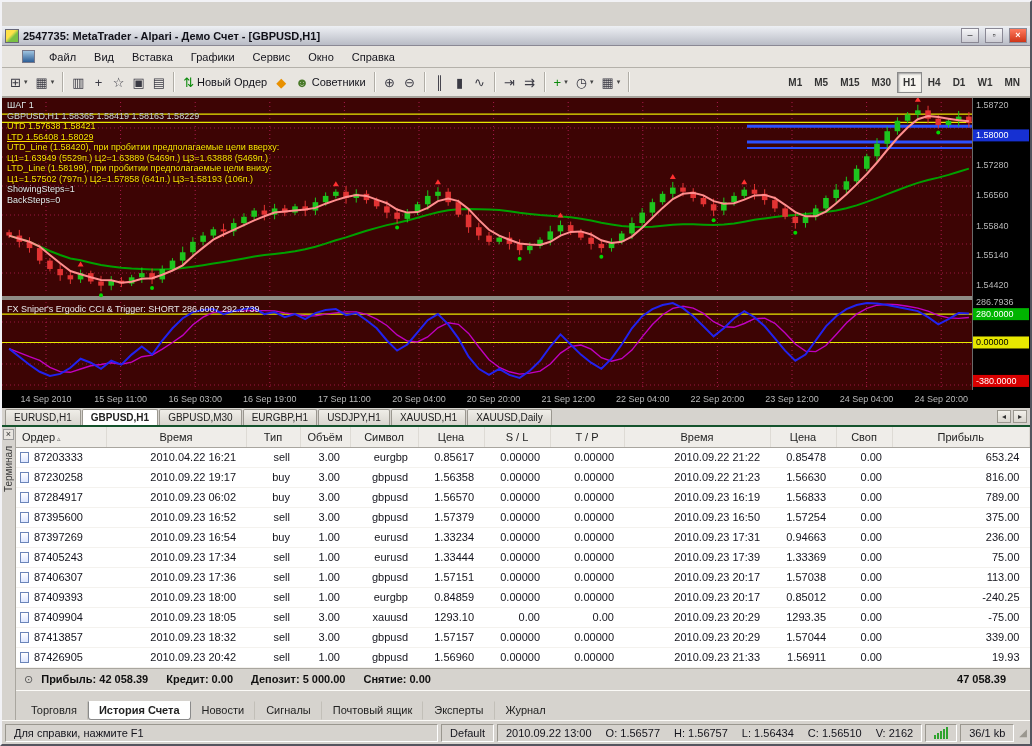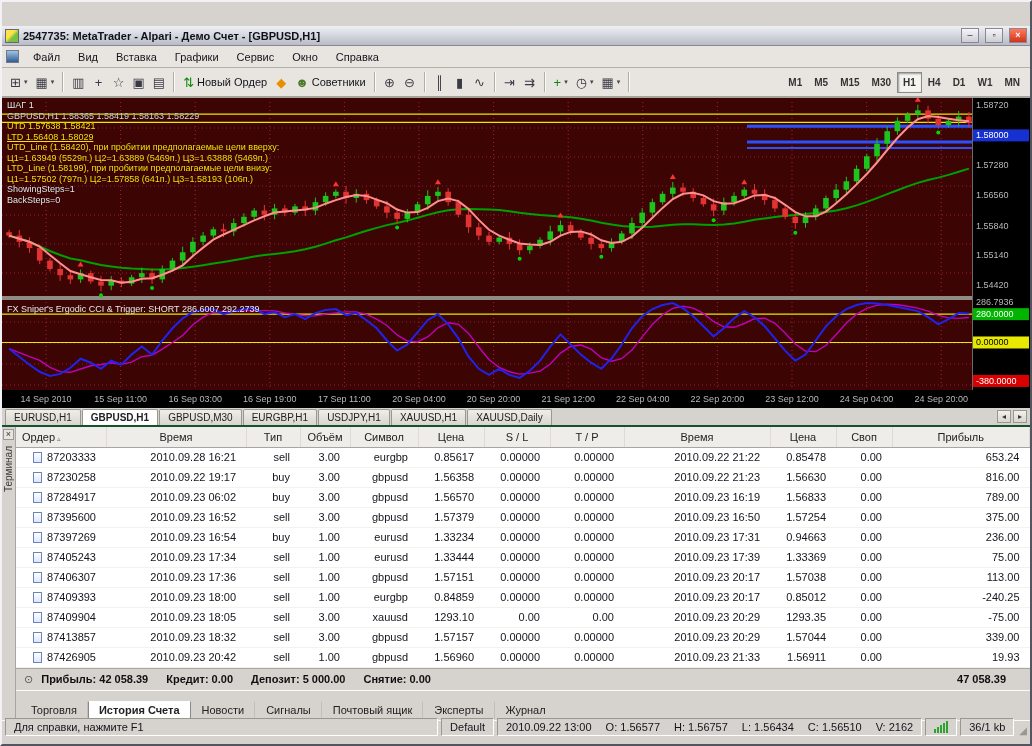--- a/index.html
+++ b/index.html
@@ -10,21 +10,21 @@
   
   .titlebar { height:20px; flex:0 0 20px; display:flex; align-items:center; gap:4px; padding:0 3px;
               background:linear-gradient(180deg,#eef0f4,#b9bcc6); border-bottom:1px solid #8a8894;margin-top:24px; }
   .appicon { width:14px; height:14px; border:1px solid #667; background:linear-gradient(135deg,#ffe24a 40%,#7ac143 60%); }
   .tb-title { flex:1; font-size:11px; font-weight:bold; color:#101018; white-space:nowrap; overflow:hidden; }
   .wb { width:18px; height:15px; font-size:9px; line-height:13px; text-align:center; margin-left:2px;
         background:linear-gradient(#f6f6f8,#cdcdd4); border:1px solid #8a8894; color:#222; cursor:default; }
   .wb.close { background:linear-gradient(#ff7a5e,#cf3518); color:#fff; font-weight:bold; }
 
   
-  .menubar { height:22px; flex:0 0 22px; display:flex; align-items:center; padding:0 4px; gap:2px;
+  .menubar { height:22px; flex:0 0 22px; display:flex; align-items:center; padding:0 20px; gap:2px;
              background:#e8e5e0; border-bottom:1px solid #b4b1aa; }
   .mdiicon { width:13px; height:13px; border:1px solid #778; background:linear-gradient(180deg,#9fc4e0,#2d5e96); margin-right:3px; }
   .mi { font-size:11px; padding:3px 9px; color:#14141c; }
 
   
   .toolbar { height:30px; flex:0 0 30px; display:flex; align-items:center; padding:0 4px;
              background:#e8e5e0; border-bottom:2px solid #a6a39c; }
   .tbtn { height:22px; display:inline-flex; align-items:center; justify-content:center; gap:3px;
           min-width:20px; padding:0 3px; border:1px solid transparent; color:#3a3a44; font-size:13px; }
   .tglyph { font-size:13px; line-height:1; }
@@ -59,38 +59,38 @@
              border:1px solid #999; background:#e8e5e0; color:#333; }
   .vlabel { writing-mode:vertical-rl; transform:rotate(180deg); font-size:10px; color:#3a3a3a; margin-top:6px; }
   .tablezone { flex:1; display:flex; flex-direction:column; min-width:0; background:#fff; }
   table { border-collapse:collapse; table-layout:fixed; width:100%; }
   th { height:20px; font-size:11px; font-weight:normal; color:#222; background:#efede9;
        border-bottom:1px solid #a9a69f; border-right:1px solid #dedbd5; text-align:center; }
   th:first-child { text-align:left; padding-left:6px; }
   .sorticon { font-size:7px; color:#666; }
   td { height:20px; font-size:11px; color:#14141c; padding:0 10px 0 4px; white-space:nowrap;
        overflow:hidden; text-align:right; border-bottom:1px solid #f4f2ee; }
-  td.c-left { text-align:right;margin-left:27px; }
+  td.c-left { text-align:left;margin-left:27px; }
   .doc { width:9px; height:11px; border:1px solid #6a84b8; background:linear-gradient(#fff,#dde6ff);
          display:inline-block; margin-right:5px; vertical-align:-2px; }
   .summary { height:22px; flex:0 0 22px; background:#d6d3ce; border-top:1px solid #a9a69f;
              display:flex; align-items:center; font-size:11px; font-weight:bold; color:#101010; padding:0 8px; }
   .sum-bullet { color:#555; margin-right:8px; font-weight:normal; }
   .sum-part { margin-right:18px; }
   .sum-total { margin-left:auto; padding-right:16px; }
   .gapfill { flex:1; background:#d6d3ce; border-top:1px solid #fbfaf7; }
   .termtabs { height:19px; flex:0 0 19px; background:#d6d3ce; display:flex; align-items:stretch; padding:0 4px; }
   .ttab { font-size:11px; color:#222; padding:2px 10px; border:1px solid transparent; }
   .ttab:not(.active):not(:last-child) { border-right:1px solid #c2bfb8; }
   .ttab.active { background:#fff; border:1px solid #8a8a8a; border-top-color:#fff; font-weight:bold;
                  border-radius:0 0 3px 3px; }
 
   
   .statusbar { height:24px; flex:0 0 24px; background:#d6d3ce; border-top:1px solid #fbfaf7;
-               display:flex; align-items:flex-end; gap:3px; padding:8px 3px; font-size:11px; color:#14141c; }
+               display:flex; align-items:center; gap:3px; padding:8px 3px; font-size:11px; color:#14141c; }
   .cell { height:18px; display:flex; align-items:center; padding:0 8px; background:#d6d3ce;
           border:1px solid; border-color:#9a978f #ffffff #ffffff #9a978f; white-space:nowrap; }
   .cell.help { flex:1; }
   .qv { margin-right:14px; }
   .qv:last-child { margin-right:0; }
   .bars { display:inline-flex; align-items:flex-end; gap:1px; height:12px; }
   .bars i { display:block; width:2px; background:#2fa32f; }
   .bars i:nth-child(1){height:4px} .bars i:nth-child(2){height:6px} .bars i:nth-child(3){height:8px}
   .bars i:nth-child(4){height:10px} .bars i:nth-child(5){height:12px}
   .grip { color:#9a978f; font-size:10px; margin-left:2px; }
@@ -564,21 +564,21 @@
               <th>T / P</th>
               <th>Время</th>
               <th>Цена</th>
               <th>Своп</th>
               <th>Прибыль</th>
             </tr>
           </thead>
         <tbody id="orders-body">
             <tr>
               <td class="c-left"><span class="doc"></span>87203333</td>
-              <td>2010.09.28 16:21</td>
+              <td>2010.04.22 16:21</td>
               <td>sell</td>
               <td>3.00</td>
               <td>eurgbp</td>
               <td>0.85617</td>
               <td>0.00000</td>
               <td>0.00000</td>
               <td>2010.09.22 21:22</td>
               <td>0.85478</td>
               <td>0.00</td>
               <td>653.24</td>

